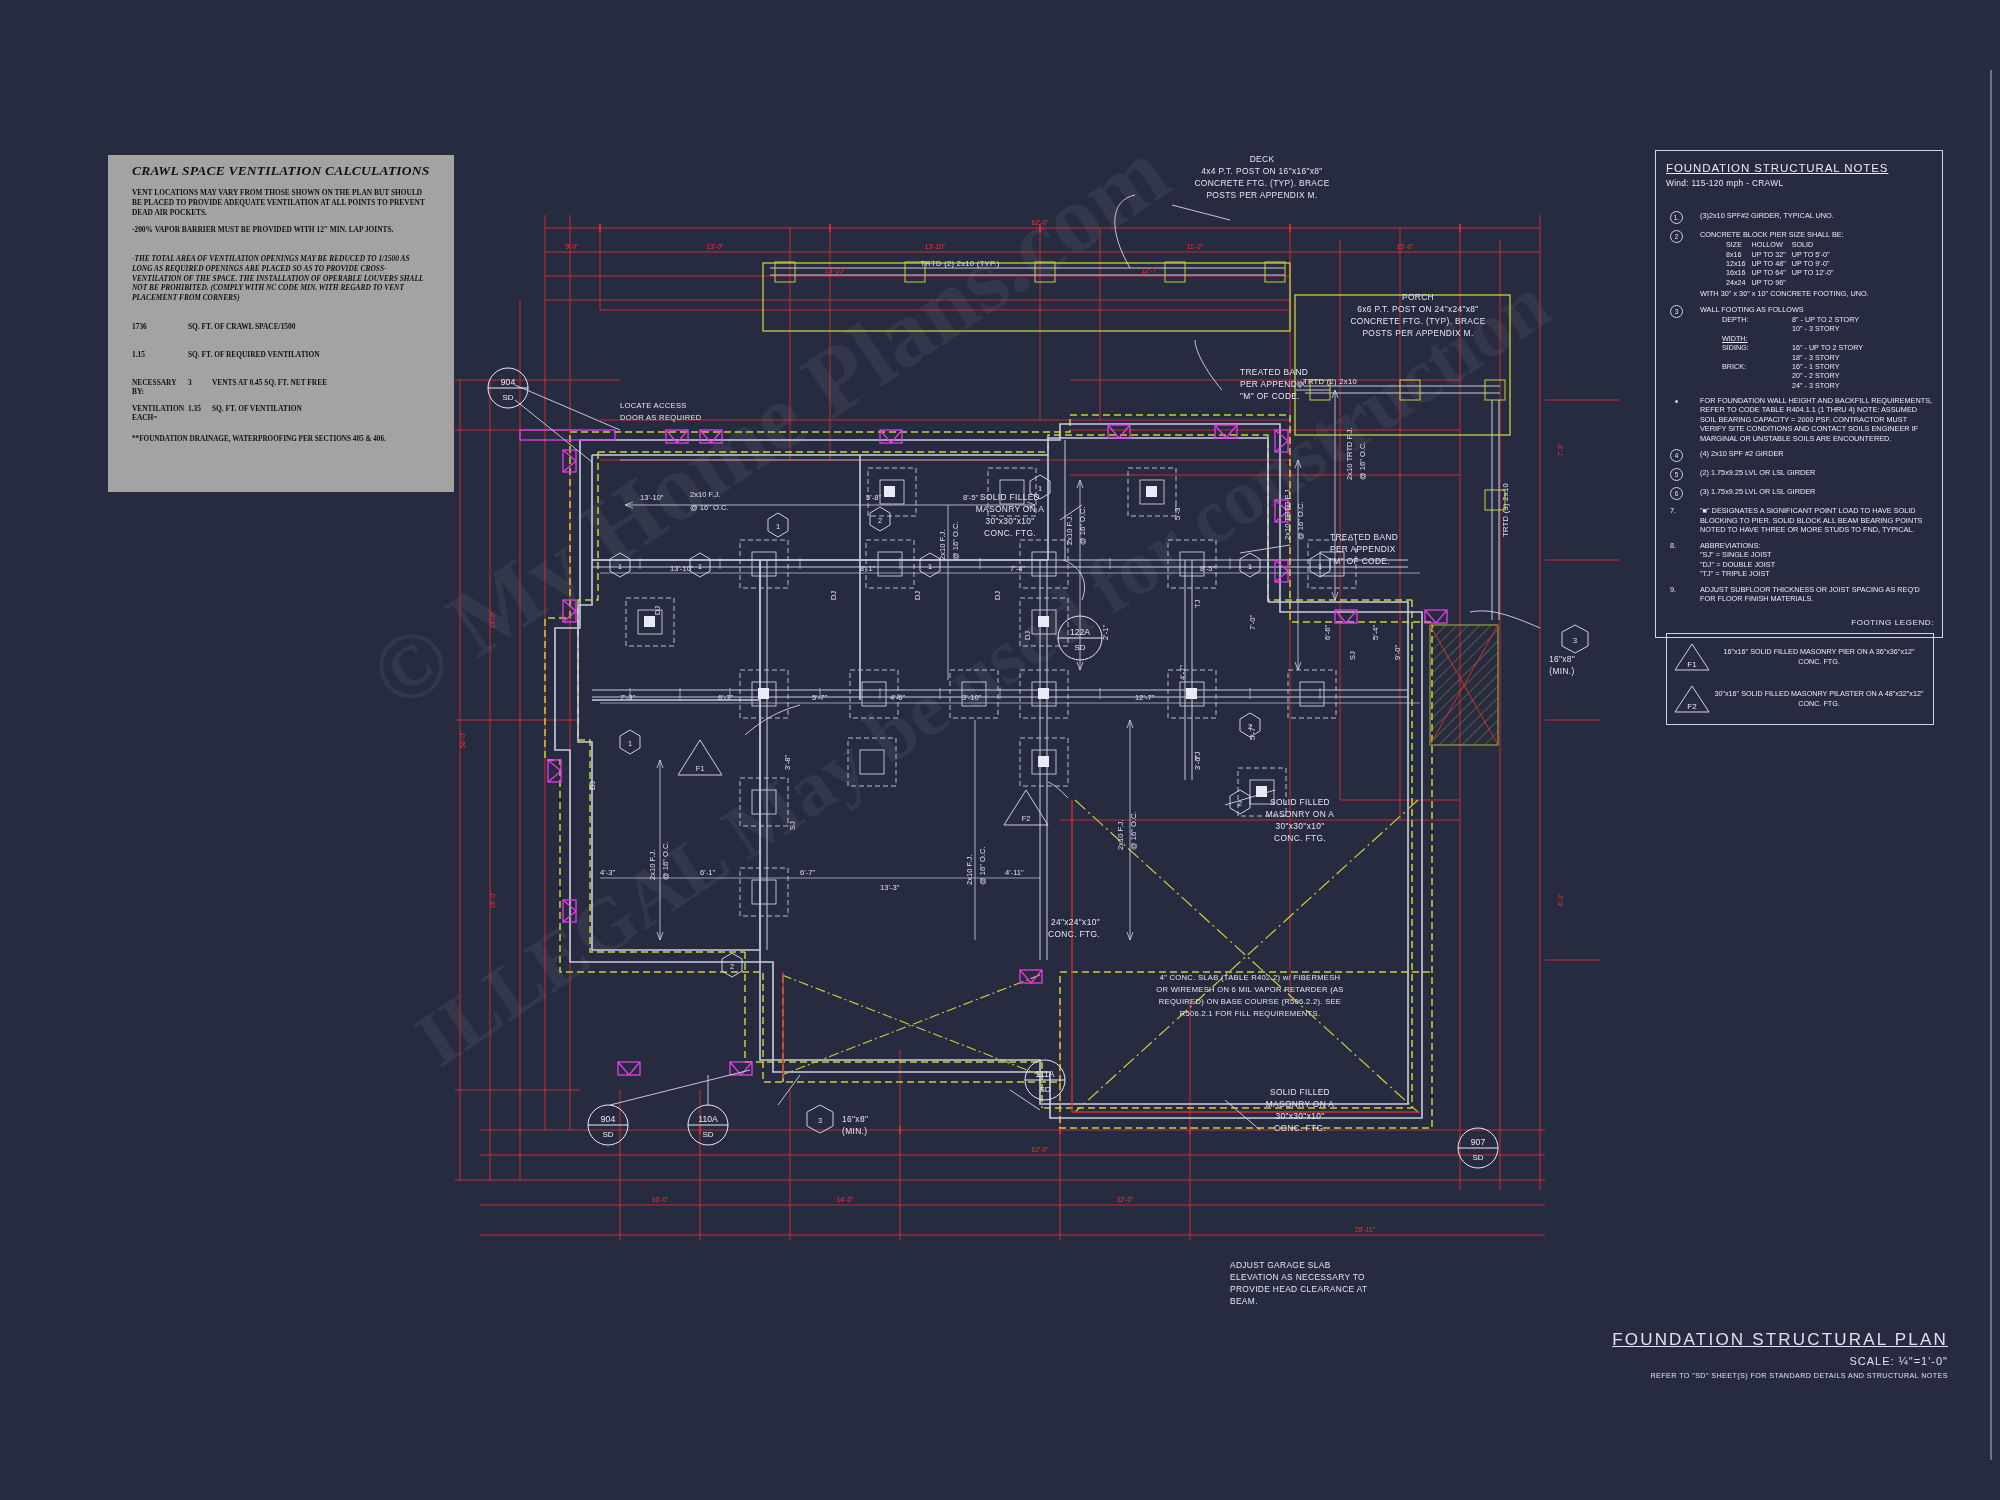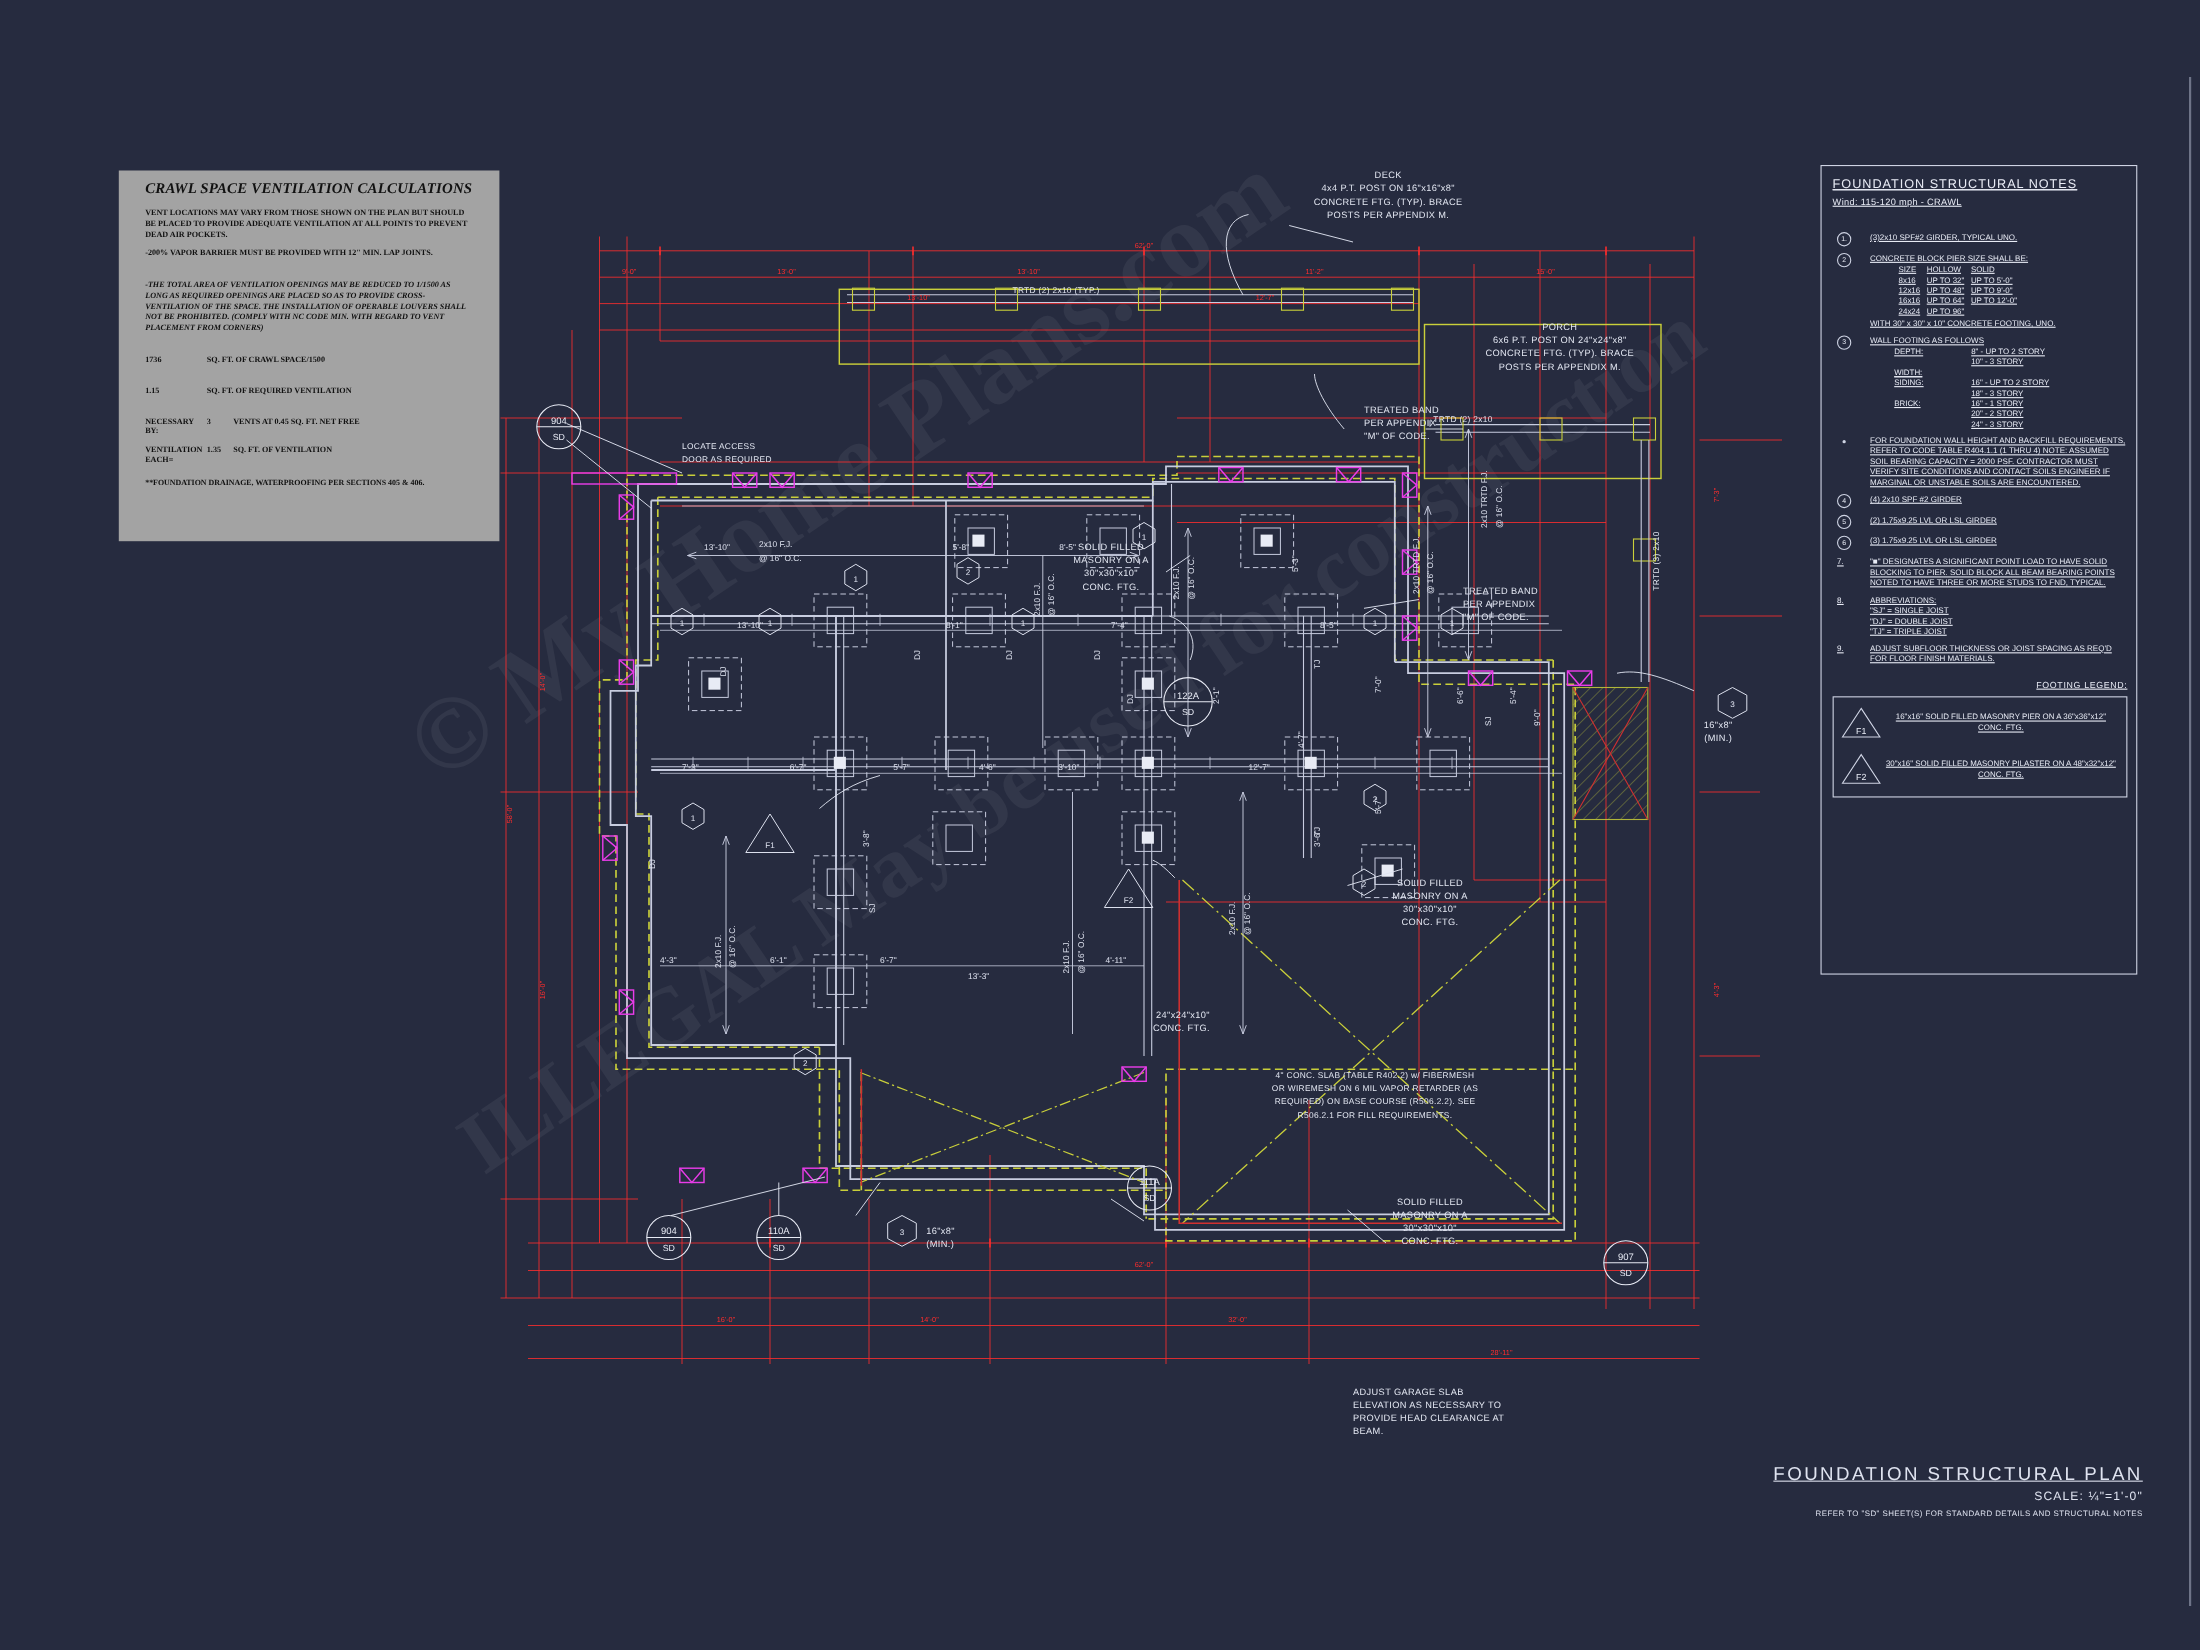--- a/index.html
+++ b/index.html
@@ -27,23 +27,23 @@
                    letter-spacing:.2px;margin-bottom:9px;}
   #ventbox p{margin:0 0 8px 0;font-size:7.4px;line-height:1.32;font-weight:600;}
   #ventbox p.ital{font-style:italic;}
   #ventbox .row{display:flex;font-size:7.4px;font-weight:600;margin:0 0 8px 0;}
   #ventbox .c1{width:56px;}
   #ventbox .c2{width:24px;}
   #ventbox .gap{height:11px;}
   #ventbox .foot{font-size:7.2px;font-weight:700;margin-top:13px;}
 
   
-  #notes{position:absolute;left:1655px;top:150px;width:288px;height:736px;
+  #notes{position:absolute;left:1655px;top:150px;width:288px;height:488px;
          border:1.2px solid #cfd4e4;color:#e8ebf5;box-sizing:border-box;
-         padding:10px 8px 8px 10px;font-size:7.3px;line-height:1.3;text-decoration:underline;}
+         padding:10px 8px 8px 10px;font-size:7.3px;line-height:1.3;}
   #notes .ntitle{font-size:11.5px;letter-spacing:.9px;text-decoration:underline;
                  margin-bottom:2px;}
   #notes .nsub{font-size:8.4px;letter-spacing:.3px;margin-bottom:22px;}
   #notes .nitem{display:flex;margin-bottom:6px;}
   #notes .bul{width:30px;flex:0 0 30px;text-align:left;padding-left:4px;}
   #notes .btxt{flex:1;}
   .circnum{display:inline-block;width:11px;height:11px;line-height:11px;
            border:1px solid #cfd4e4;border-radius:50%;text-align:center;
            font-size:6.3px;}
   .dot{display:inline-block;width:3px;height:3px;background:#cfd4e4;

